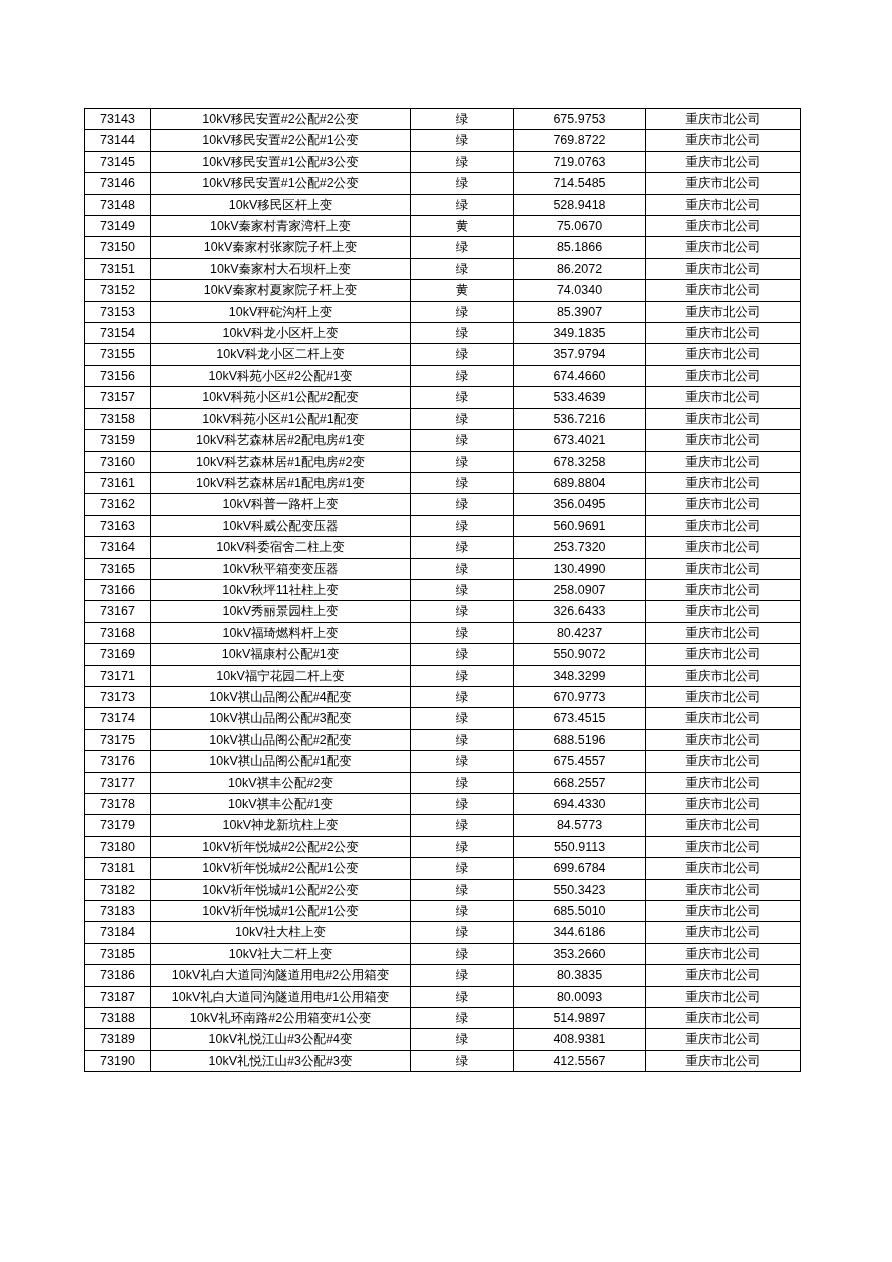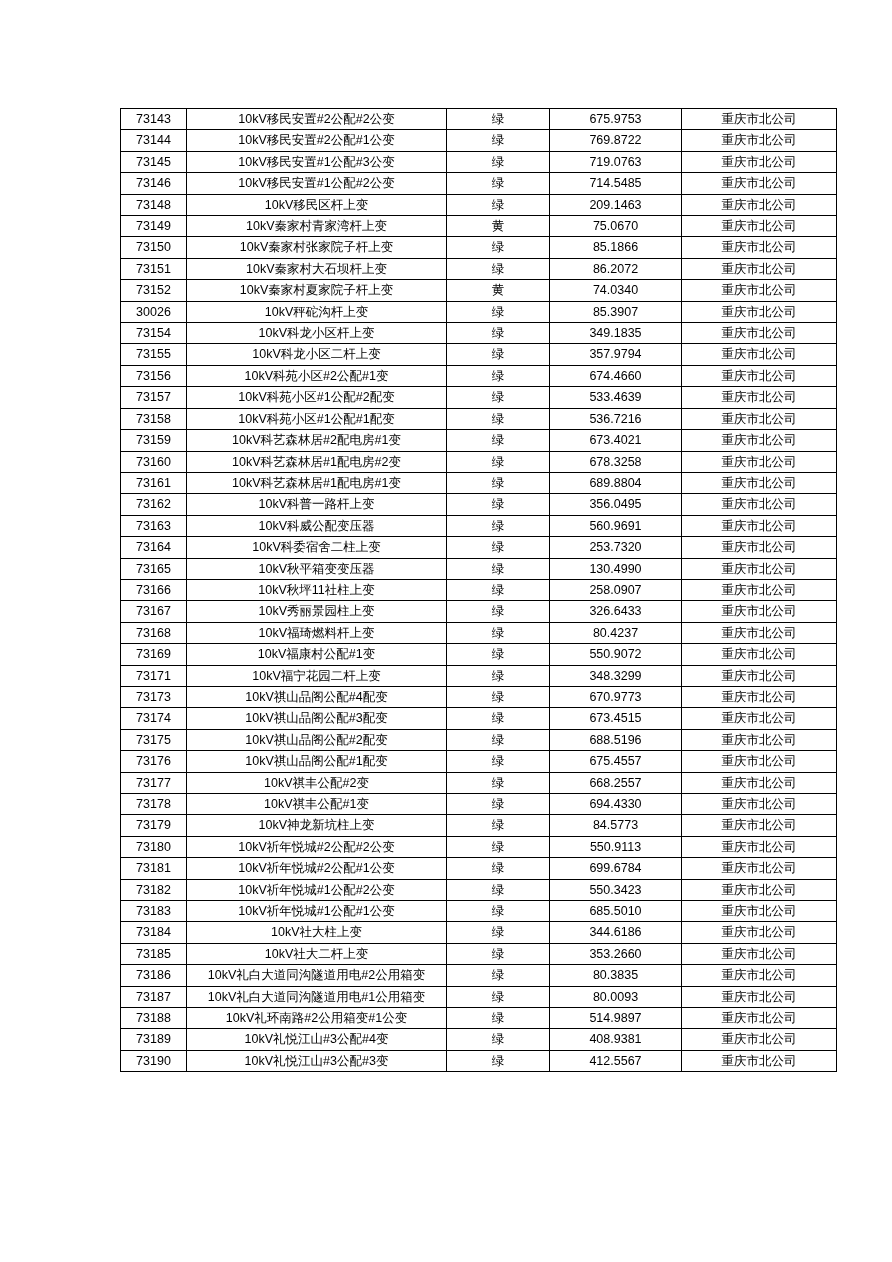--- a/index.html
+++ b/index.html
@@ -17,21 +17,20 @@
     color: #000000;
   }
   table.data-table {
     position: absolute;
     left: 84px;
     top: 108px;
     width: 716px;
     border-collapse: collapse;
     table-layout: fixed;
     font-size: 12.5px;
-    margin-left: 36px;
   }
   table.data-table td {
     border: 1px solid #000000;
     height: 20.4px;
     line-height: 20.4px;
     padding: 0 2px;
     text-align: center;
     vertical-align: middle;
     white-space: nowrap;
     overflow: hidden;
@@ -80,21 +79,21 @@
           <td>73146</td>
           <td>10kV移民安置#1公配#2公变</td>
           <td>绿</td>
           <td>714.5485</td>
           <td>重庆市北公司</td>
         </tr>
         <tr>
           <td>73148</td>
           <td>10kV移民区杆上变</td>
           <td>绿</td>
-          <td>209.1463</td>
+          <td>528.9418</td>
           <td>重庆市北公司</td>
         </tr>
         <tr>
           <td>73149</td>
           <td>10kV秦家村青家湾杆上变</td>
           <td>黄</td>
           <td>75.0670</td>
           <td>重庆市北公司</td>
         </tr>
         <tr>
@@ -112,21 +111,21 @@
           <td>重庆市北公司</td>
         </tr>
         <tr>
           <td>73152</td>
           <td>10kV秦家村夏家院子杆上变</td>
           <td>黄</td>
           <td>74.0340</td>
           <td>重庆市北公司</td>
         </tr>
         <tr>
-          <td>30026</td>
+          <td>73153</td>
           <td>10kV秤砣沟杆上变</td>
           <td>绿</td>
           <td>85.3907</td>
           <td>重庆市北公司</td>
         </tr>
         <tr>
           <td>73154</td>
           <td>10kV科龙小区杆上变</td>
           <td>绿</td>
           <td>349.1835</td>

